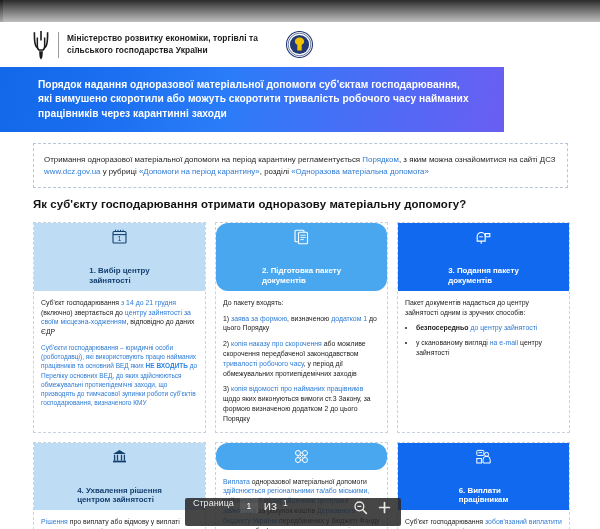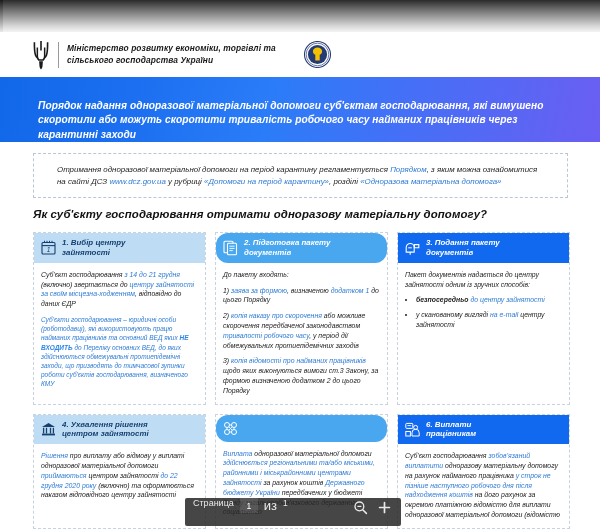--- a/index.html
+++ b/index.html
@@ -18,23 +18,22 @@
     position:absolute; left:0; top:0; width:600px; height:32px;
     background: linear-gradient(to bottom, #2b2b2b 0%, #6a6a6a 28%, #a8a8a8 58%, #d8d8d8 82%, #f4f4f4 100%);
   }
   .top-band-edge{
     position:absolute; left:0; top:0; width:3px; height:32px;
     background:linear-gradient(to bottom,#1b1b1b,#e9e9e9);
   }
 
   
   .sheet {
-    position:absolute; left:0; top:32px; width:600px; height:497px;
+    position:absolute; left:0; top:22px; width:600px; height:497px;
     background:#ffffff;
-    font-style:italic;
   }
 
   
   .doc-header{
     position:absolute; left:0; top:0; width:600px; height:45px;
     background:#ffffff;
     display:flex; align-items:center;
   }
   .tryzub{
     margin-left:30px; width:22px; height:30px; flex:0 0 auto;
@@ -46,58 +45,59 @@
   .hdr-title{
     font-size:8.4px; font-weight:bold; color:#1a1a1a; line-height:1.32;
     letter-spacing:.1px; white-space:pre-line;
   }
   .dcz-logo{
     margin-left:28px; width:27px; height:27px; flex:0 0 auto;
   }
 
   
   .banner{
-    position:absolute; left:0; top:45px; width:600px; height:65px;
+    position:absolute; left:0; top:45px; width:504px; height:65px;
     background:linear-gradient(100deg,#1168e8 0%,#1b6ff0 22%,#2b7cf8 45%,#4a6df6 72%,#6a5ef2 100%);
-    display:flex; align-items:flex-end;
+    display:flex; align-items:center;
   }
   .banner-text{
     margin:0 34px 0 38px; color:#ffffff; font-size:10.2px; font-weight:bold;
     line-height:1.42; letter-spacing:.05px;
   }
 
   
   .intro-box{
     position:absolute; left:33px; top:121px; width:535px; height:45px;
     border:1px dashed #b9c6d8; background:#ffffff;
     display:flex; align-items:center;
   }
   .intro-text{
-    margin:0 23px; font-size:7.9px; color:#1d1d1d; line-height:1.48;
+    margin:0 10px; font-size:7.9px; color:#1d1d1d; line-height:1.48;
   }
   .lnk{ color:#2e7bd4; }
 
   
   .question{
     position:absolute; left:33px; top:176px; width:540px;
     font-size:11.4px; font-weight:bold; color:#111111; letter-spacing:.1px;
   }
 
   
   .grid{
     position:absolute; left:33px; top:200px; width:537px;
     display:grid; grid-template-columns:1fr 1fr 1fr; column-gap:9px; row-gap:9px;
   }
   .card{
     background:#ffffff; border:1px dashed #c9d3e0; overflow:hidden;
     display:flex; flex-direction:column;
   }
   .card-head{
-    display:flex; align-items:center; gap:5px; padding:5px 6px;
+    display:flex; align-items:center; gap:21px; padding:5px 6px;
     min-height:27px;
+    flex-direction:column;
   }
   .card-head.light{ background:#bfdcf5; }
   .card-head.mid  { background:#49a7f0;border-radius:12px; }
   .card-head.deep { background:#1169f0; }
   .card-head.light .card-title{ color:#14406e; }
   .card-head.mid   .card-title{ color:#ffffff; }
   .card-head.deep  .card-title{ color:#ffffff; }
   .card-title{
     font-size:7.9px; font-weight:bold; line-height:1.25; white-space:pre-line;
   }

